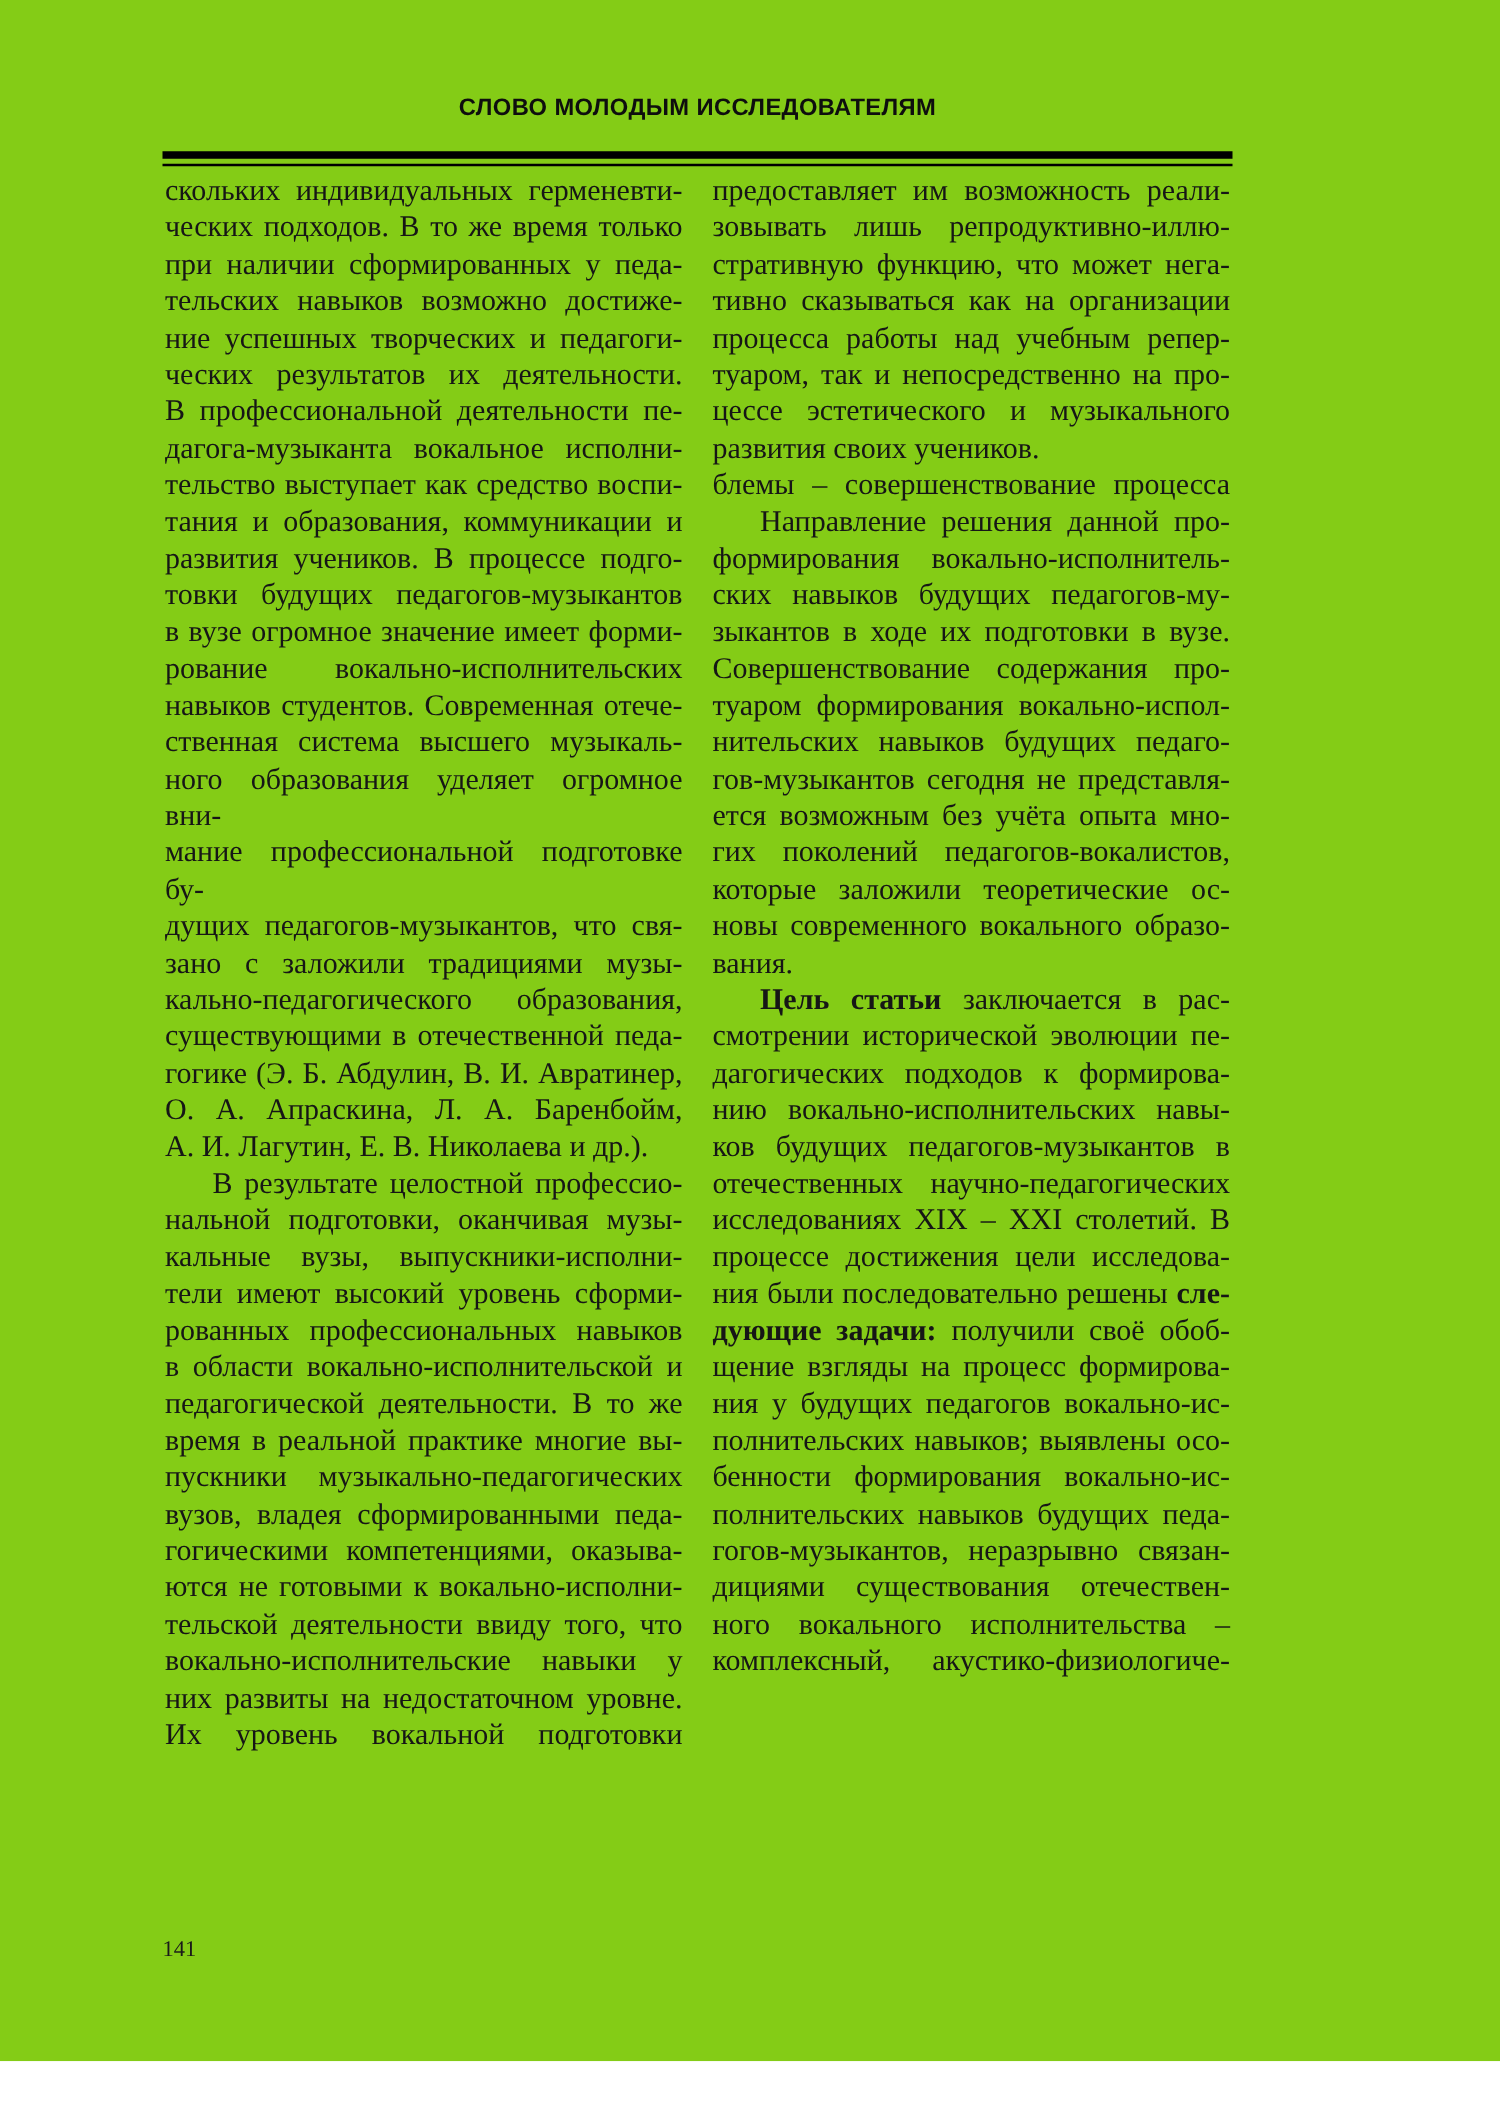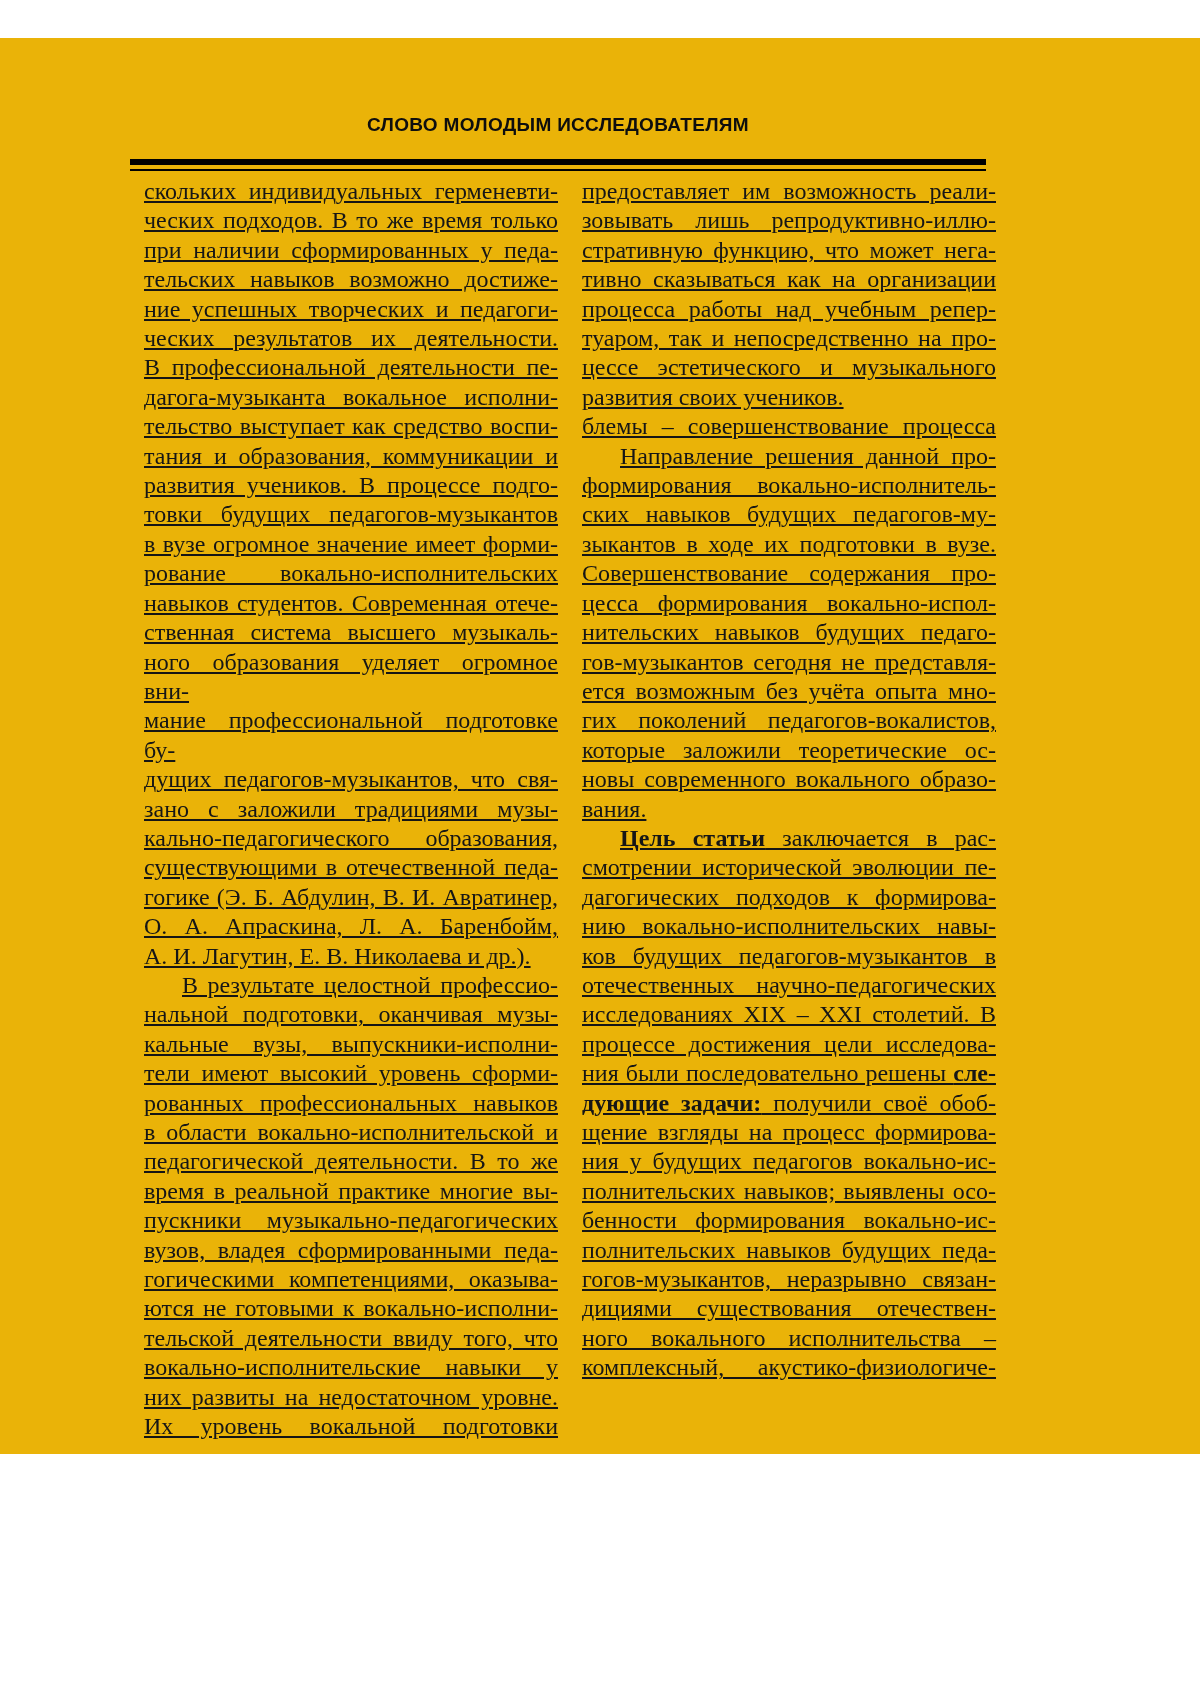--- a/index.html
+++ b/index.html
@@ -1,24 +1,23 @@
 <!DOCTYPE html>
 <html lang="ru"><head>
 <meta charset="utf-8">
 <style>
   html, body { margin: 0; padding: 0; background: #ffffff; }
   .page {
     position: relative;
     width: 1200px;
-    height: 1416px;
-    background: #eab308;
+    height: 1649px;
+    background: #84cc16;
     color: #151515;
     overflow: hidden;
     font-family: "Liberation Serif", serif;
-    margin-top: 38px;
   }
   .content {
     position: absolute;
     left: 130px;
     top: 0;
     width: 856px;
   }
   .running-head {
     position: absolute;
     top: 76px;
@@ -44,24 +43,23 @@
     position: absolute;
     top: 131px;
     left: 0;
     width: 856px;
     height: 2px;
     background: #000000;
   }
   .columns {
     position: absolute;
     top: 139px;
-    left: 14px;
+    left: 2px;
     display: flex;
     gap: 24px;
-    text-decoration: underline;
   }
   .col { width: 414px; }
   .line {
     font-size: 24px;
     line-height: 29.4px;
     text-align: justify;
     text-align-last: justify;
     white-space: normal;
     color: #161616;
   }
@@ -138,21 +136,21 @@
           <div class="line"><span>процесса работы над учебным репер-</span></div>
           <div class="line"><span>туаром, так и непосредственно на про-</span></div>
           <div class="line"><span>цессе эстетического и музыкального</span></div>
           <div class="line pend"><span>развития своих учеников.</span></div>
           <div class="line"><span>блемы – совершенствование процесса</span></div>
           <div class="line indent"><span>Направление решения данной про-</span></div>
           <div class="line"><span>формирования вокально-исполнитель-</span></div>
           <div class="line"><span>ских навыков будущих педагогов-му-</span></div>
           <div class="line"><span>зыкантов в ходе их подготовки в вузе.</span></div>
           <div class="line"><span>Совершенствование содержания про-</span></div>
-          <div class="line"><span>цесса формирования вокально-испол-</span></div>
+          <div class="line"><span>туаром формирования вокально-испол-</span></div>
           <div class="line"><span>нительских навыков будущих педаго-</span></div>
           <div class="line"><span>гов-музыкантов сегодня не представля-</span></div>
           <div class="line"><span>ется возможным без учёта опыта мно-</span></div>
           <div class="line"><span>гих поколений педагогов-вокалистов,</span></div>
           <div class="line"><span>которые заложили теоретические ос-</span></div>
           <div class="line"><span>новы современного вокального образо-</span></div>
           <div class="line pend"><span>вания.</span></div>
           <div class="line indent"><b>Цель статьи</b><span> заключается в рас-</span></div>
           <div class="line"><span>смотрении исторической эволюции пе-</span></div>
           <div class="line"><span>дагогических подходов к формирова-</span></div>

